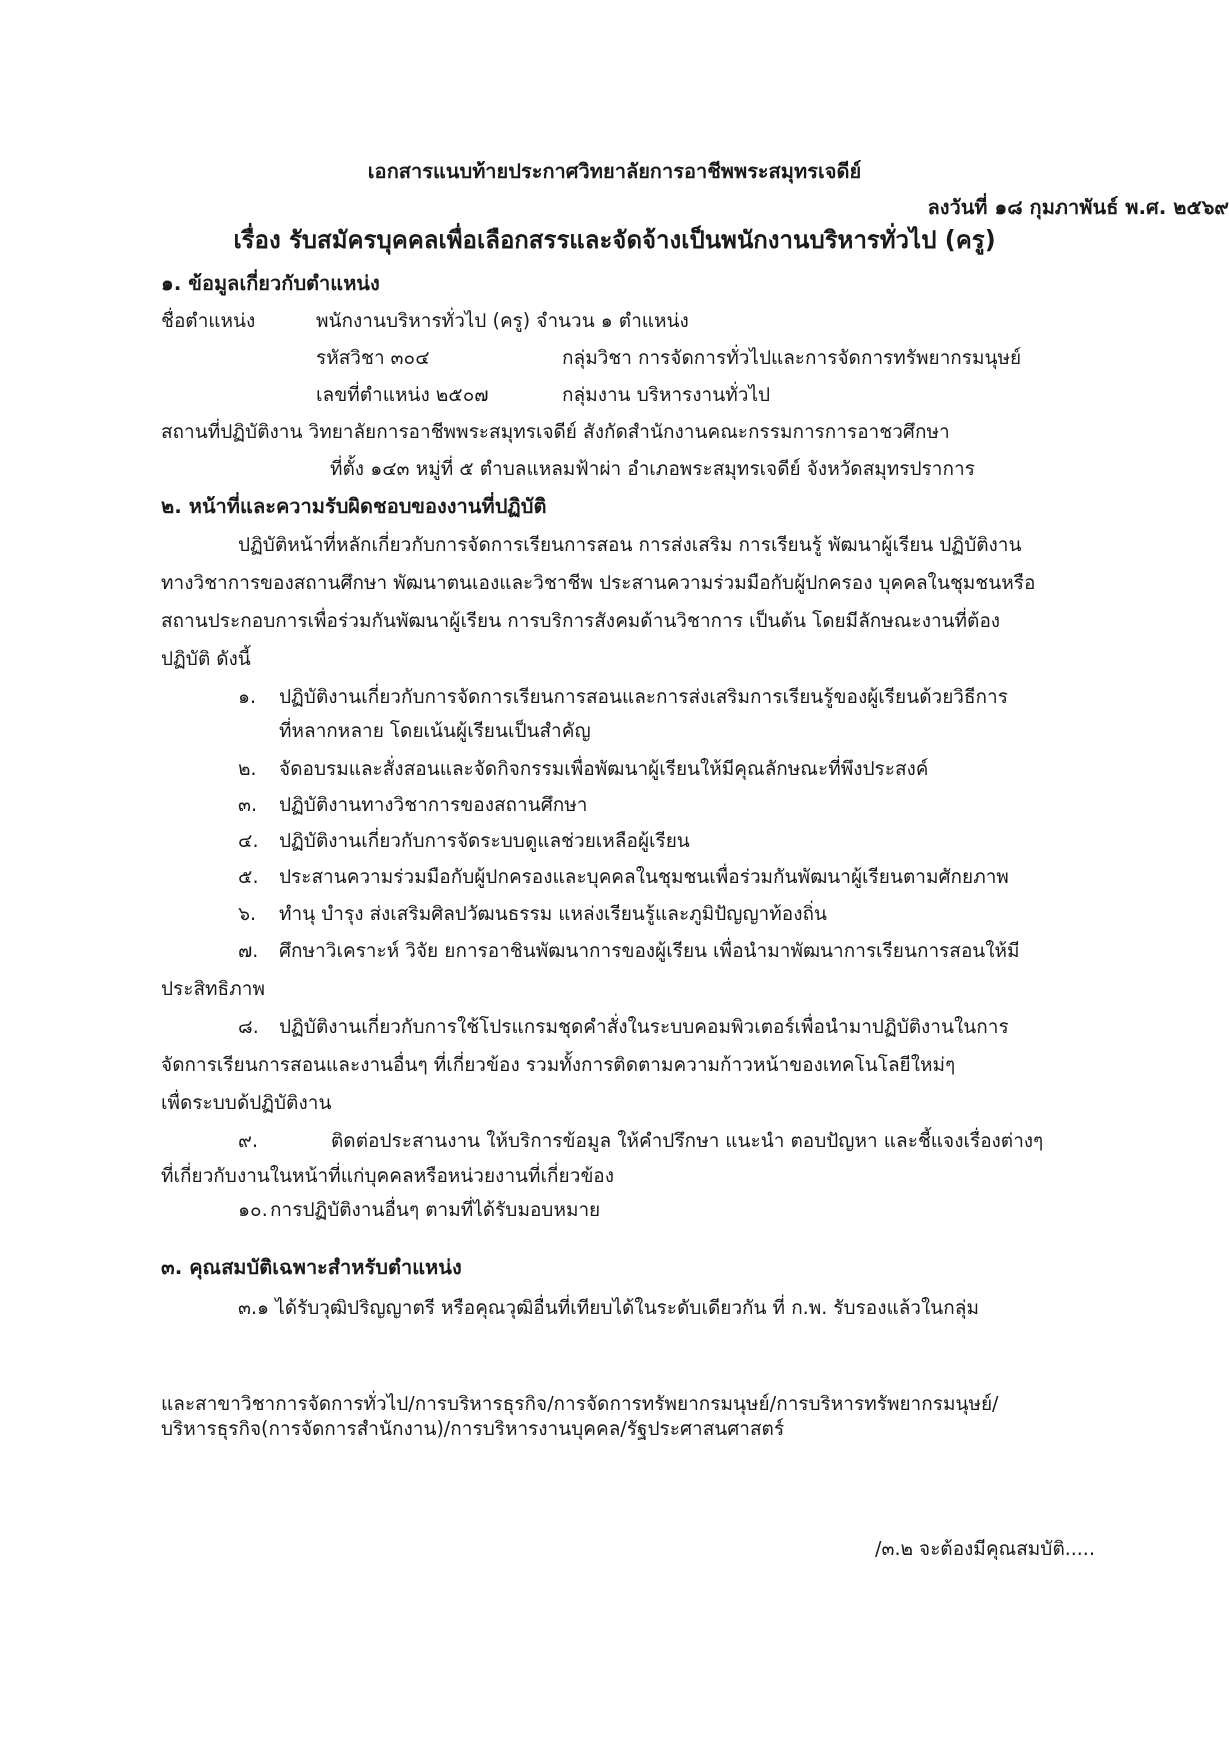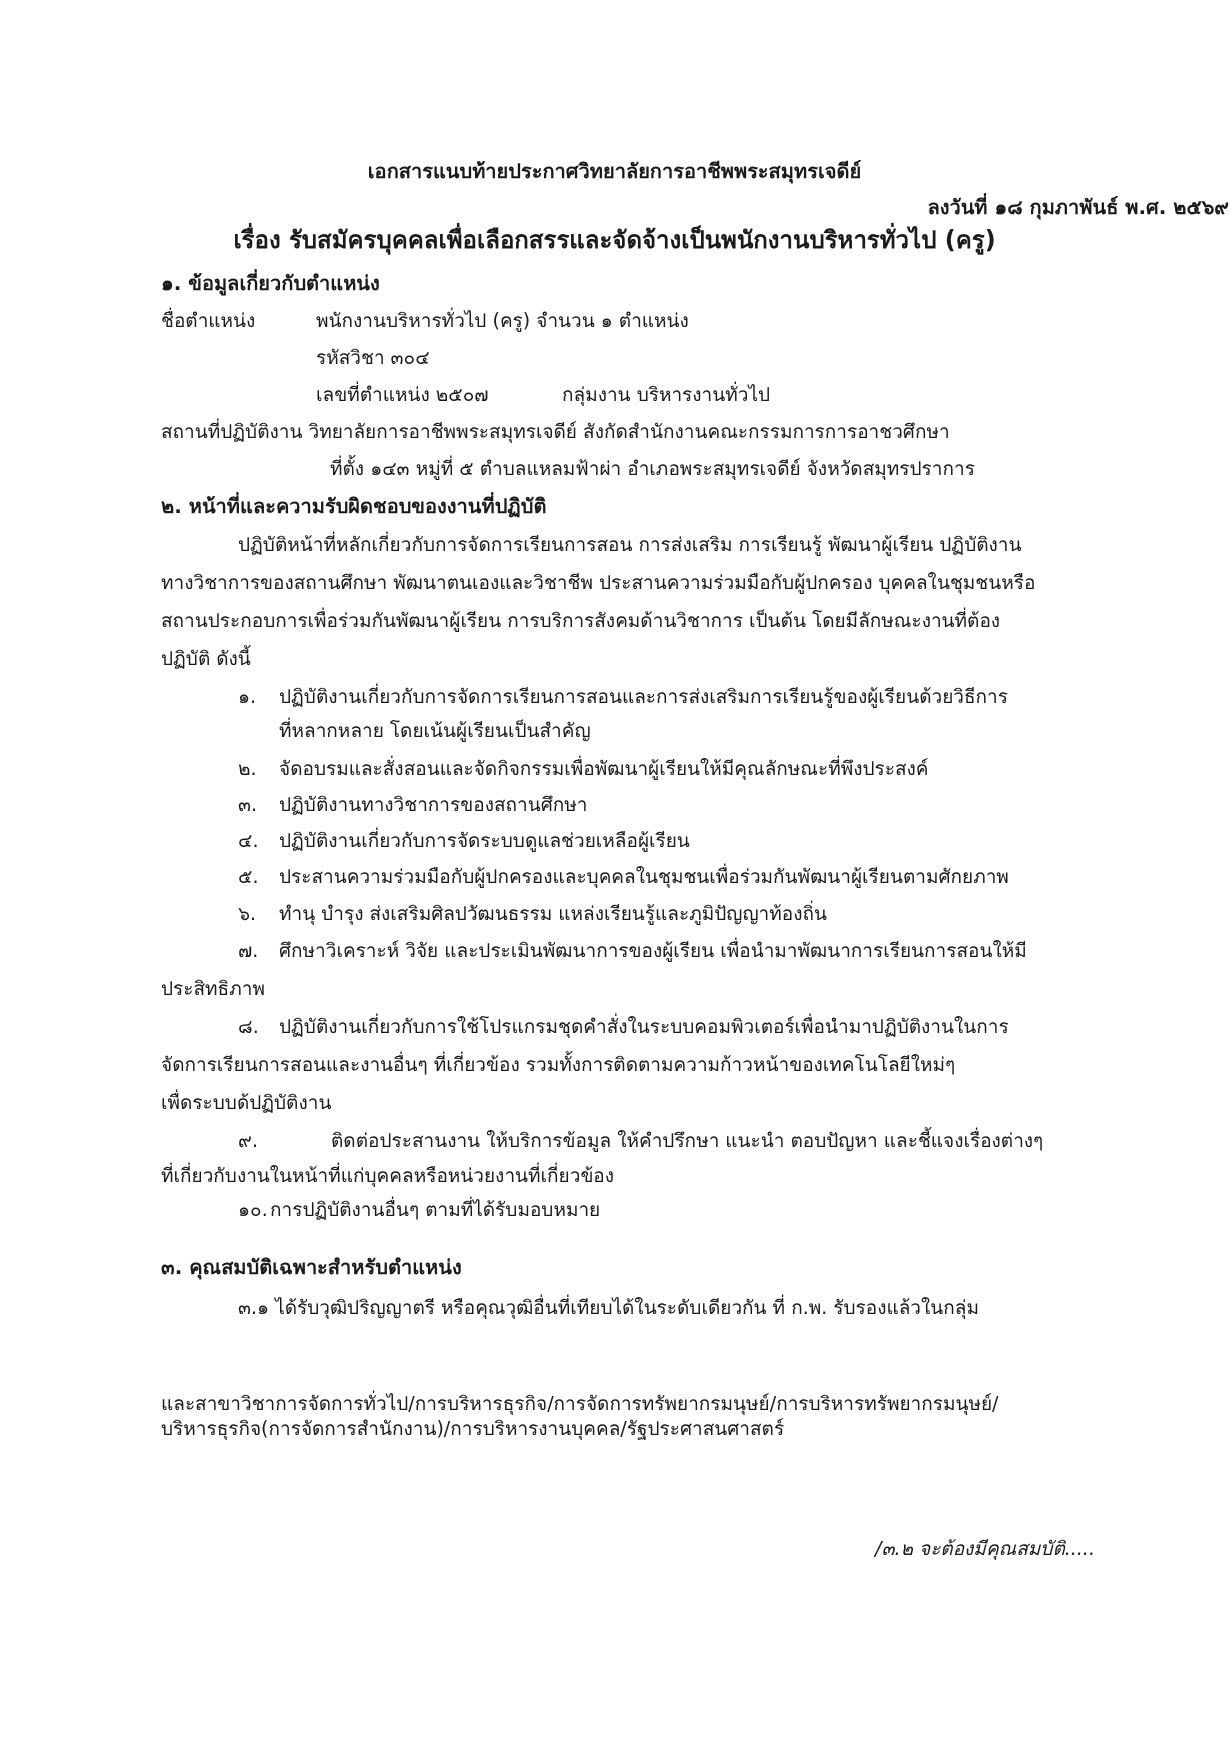--- a/index.html
+++ b/index.html
@@ -39,20 +39,21 @@
 <div class="page">
 
   <div class="line center title1" style="top:158px;">เอกสารแนบท้ายประกาศวิทยาลัยการอาชีพพระสมุทรเจดีย์</div>
   <div class="line center title2" style="top:194px;">ลงวันที่  ๑๘  กุมภาพันธ์  พ.ศ. ๒๕๖๙</div>
   <div class="line center title3" style="top:227px;">เรื่อง  รับสมัครบุคคลเพื่อเลือกสรรและจัดจ้างเป็นพนักงานบริหารทั่วไป (ครู)</div>
 
   <div class="line heading" style="left:161px; top:270px;">๑. ข้อมูลเกี่ยวกับตำแหน่ง</div>
   <div class="line" style="left:161px; top:307px;">ชื่อตำแหน่ง</div>
   <div class="line" style="left:316px; top:307px;">พนักงานบริหารทั่วไป (ครู)  จำนวน  ๑  ตำแหน่ง</div>
   <div class="line" style="left:316px; top:344px;">รหัสวิชา  ๓๐๔</div>
+  <div class="line" style="left:562px; top:344px;">กลุ่มวิชา  การจัดการทั่วไปและการจัดการทรัพยากรมนุษย์</div>
   <div class="line" style="left:316px; top:381px;">เลขที่ตำแหน่ง  ๒๕๐๗</div>
   <div class="line" style="left:562px; top:381px;">กลุ่มงาน  บริหารงานทั่วไป</div>
   <div class="line" style="left:161px; top:418px;">สถานที่ปฏิบัติงาน วิทยาลัยการอาชีพพระสมุทรเจดีย์ สังกัดสำนักงานคณะกรรมการการอาชวศึกษา</div>
   <div class="line" style="left:330px; top:455px;">ที่ตั้ง ๑๔๓ หมู่ที่ ๕ ตำบลแหลมฟ้าผ่า  อำเภอพระสมุทรเจดีย์ จังหวัดสมุทรปราการ</div>
 
   <div class="line heading" style="left:161px; top:493px;">๒. หน้าที่และความรับผิดชอบของงานที่ปฏิบัติ</div>
   <div class="line" style="left:238px; top:531px;">ปฏิบัติหน้าที่หลักเกี่ยวกับการจัดการเรียนการสอน การส่งเสริม การเรียนรู้ พัฒนาผู้เรียน ปฏิบัติงาน</div>
   <div class="line" style="left:161px; top:569px;">ทางวิชาการของสถานศึกษา พัฒนาตนเองและวิชาชีพ ประสานความร่วมมือกับผู้ปกครอง บุคคลในชุมชนหรือ</div>
   <div class="line" style="left:161px; top:607px;">สถานประกอบการเพื่อร่วมกันพัฒนาผู้เรียน การบริการสังคมด้านวิชาการ เป็นต้น โดยมีลักษณะงานที่ต้อง</div>
   <div class="line" style="left:161px; top:645px;">ปฏิบัติ ดังนี้</div>
@@ -78,21 +79,21 @@
     <div class="line" style="left:238px; top:863px;">๕.</div>
     <div class="line" style="left:279px; top:863px;">ประสานความร่วมมือกับผู้ปกครองและบุคคลในชุมชนเพื่อร่วมกันพัฒนาผู้เรียนตามศักยภาพ</div>
   </div>
   <div>
     <div class="line" style="left:238px; top:900px;">๖.</div>
     <div class="line" style="left:279px; top:900px;">ทำนุ บำรุง ส่งเสริมศิลปวัฒนธรรม แหล่งเรียนรู้และภูมิปัญญาท้องถิ่น</div>
   </div>
 
   <div>
     <div class="line" style="left:238px; top:937px;">๗.</div>
-    <div class="line" style="left:279px; top:937px;">ศึกษาวิเคราะห์ วิจัย และประเมินพัฒนาการของผู้เรียน เพื่อนำมาพัฒนาการเรียนการสอนให้มี</div>
+    <div class="line" style="left:279px; top:937px;">ศึกษาวิเคราะห์ วิจัย ยการอาชินพัฒนาการของผู้เรียน เพื่อนำมาพัฒนาการเรียนการสอนให้มี</div>
     <div class="line" style="left:161px; top:975px;">ประสิทธิภาพ</div>
   </div>
   <div>
     <div class="line" style="left:238px; top:1013px;">๘.</div>
     <div class="line" style="left:279px; top:1013px;">ปฏิบัติงานเกี่ยวกับการใช้โปรแกรมชุดคำสั่งในระบบคอมพิวเตอร์เพื่อนำมาปฏิบัติงานในการ</div>
     <div class="line" style="left:161px; top:1051px;">จัดการเรียนการสอนและงานอื่นๆ ที่เกี่ยวข้อง รวมทั้งการติดตามความก้าวหน้าของเทคโนโลยีใหม่ๆ</div>
     <div class="line" style="left:161px; top:1089px;">เพื่ดระบบด้ปฏิบัติงาน</div>
   </div>
   <div>
     <div class="line" style="left:238px; top:1127px;">๙.</div>
@@ -103,14 +104,14 @@
     <div class="line" style="left:238px; top:1196px;">๑๐.</div>
     <div class="line" style="left:270px; top:1196px;">การปฏิบัติงานอื่นๆ ตามที่ได้รับมอบหมาย</div>
   </div>
 
   <div class="line heading" style="left:161px; top:1254px;">๓. คุณสมบัติเฉพาะสำหรับตำแหน่ง</div>
   <div class="line" style="left:238px; top:1294px;">๓.๑ ได้รับวุฒิปริญญาตรี หรือคุณวุฒิอื่นที่เทียบได้ในระดับเดียวกัน ที่ ก.พ. รับรองแล้วในกลุ่ม</div>
   <div class="line" style="left:161px; top:1390px;">และสาขาวิชาการจัดการทั่วไป/การบริหารธุรกิจ/การจัดการทรัพยากรมนุษย์/การบริหารทรัพยากรมนุษย์/</div>
 
   <div class="line" style="left:161px; top:1415px;">บริหารธุรกิจ(การจัดการสำนักงาน)/การบริหารงานบุคคล/รัฐประศาสนศาสตร์</div>
 
-  <div class="line" style="left:875px; top:1535px;font-style:italic;">/๓.๒ จะต้องมีคุณสมบัติ.....</div>
+  <div class="line" style="left:875px; top:1535px;">/๓.๒ จะต้องมีคุณสมบัติ.....</div>
 </div>
 
 </body></html>

